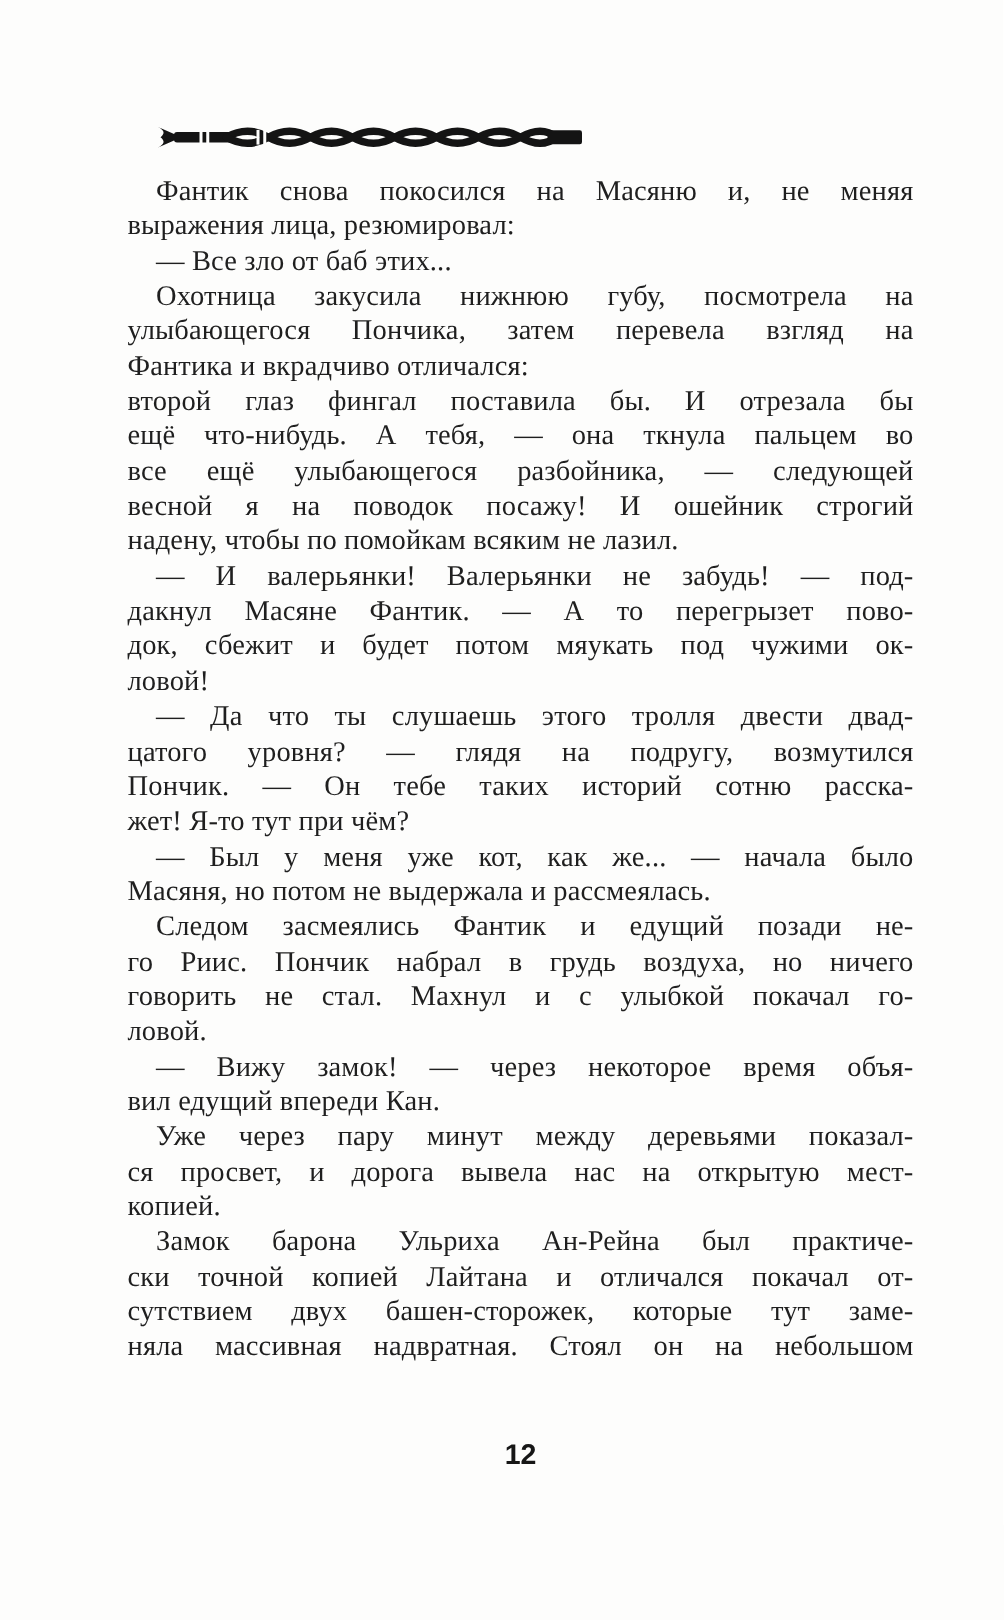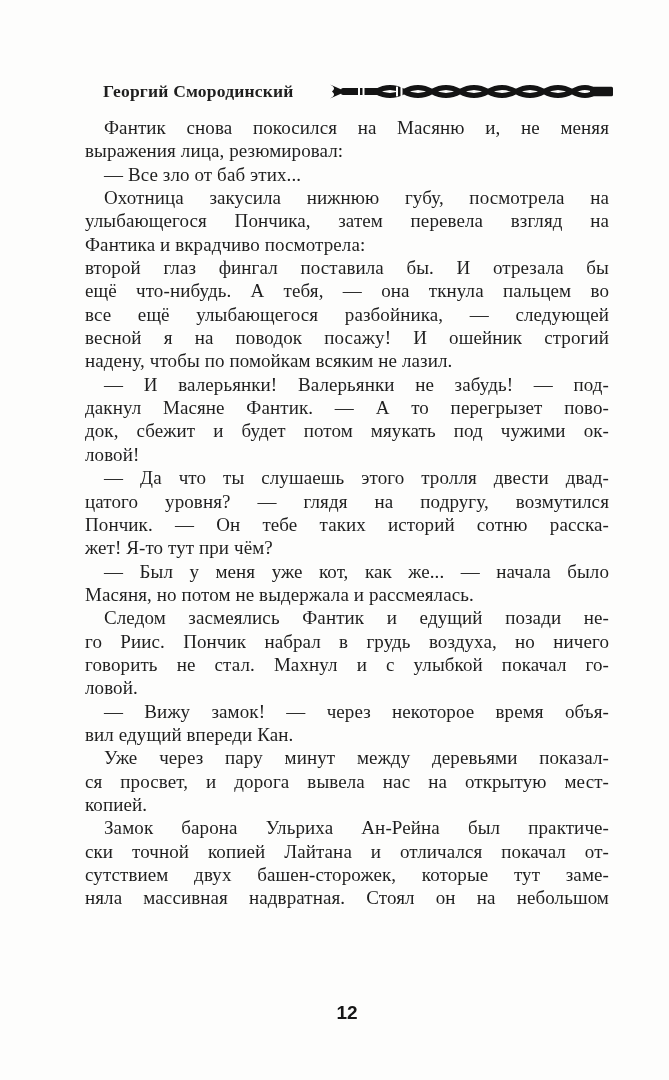--- a/index.html
+++ b/index.html
@@ -42,36 +42,35 @@
   .line {
     text-align: justify;
     text-align-last: justify;
     white-space: normal;
   }
   .line.first { text-indent: 19px; }
   .line.lastline { text-align-last: left; }
   .folio {
     position: absolute;
     left: 85px;
-    top: 1002px;
+    top: 960px;
     width: 524px;
     text-align: center;
     font-family: "Liberation Sans", sans-serif;
     font-weight: bold;
     font-size: 19px;
     color: #161616;
   }
 </style>
 </head>
 <body>
 
 <div class="page">
 
   <div class="running-head">
-    <span class="author">Георгий Смородинский</span>
     <svg class="ornament" viewBox="0 0 285 17" aria-hidden="true">
       <path d="M18 8.5 L2 1.5 C7 4 7 6 4 8.5 C7 11 7 13 2 15.5 Z" fill="#141414"></path>
       <rect x="13" y="5" width="40" height="7" rx="2" fill="#141414"></rect>
       <path d="M48 8.5 Q62 0.5 76 8.5 T104 8.5 T132 8.5 T160 8.5 T188 8.5 T216 8.5 T244 8.5 T268 8.5" stroke="#141414" stroke-width="5" fill="none" stroke-linecap="round"></path>
       <path d="M48 8.5 Q62 16.5 76 8.5 T104 8.5 T132 8.5 T160 8.5 T188 8.5 T216 8.5 T244 8.5 T268 8.5" stroke="#141414" stroke-width="5" fill="none" stroke-linecap="round"></path>
       <rect x="30" y="4.4" width="2" height="8.2" fill="#fdfdfc"></rect>
       <rect x="34.5" y="4.4" width="2" height="8.2" fill="#fdfdfc"></rect>
       <rect x="68" y="3.6" width="2" height="9.8" fill="#fdfdfc"></rect>
       <rect x="72.5" y="3.6" width="2" height="9.8" fill="#fdfdfc"></rect>
       <rect x="262" y="3.8" width="23" height="9.4" rx="1.5" fill="#141414"></rect>
@@ -82,21 +81,21 @@
       <div class="para">
         <div class="line first">Фантик снова покосился на Масяню и, не меняя</div>
         <div class="line lastline">выражения лица, резюмировал:</div>
       </div>
       <div class="para">
         <div class="line first lastline">— Все зло от баб этих...</div>
       </div>
       <div class="para">
         <div class="line first">Охотница закусила нижнюю губу, посмотрела на</div>
         <div class="line">улыбающегося Пончика, затем перевела взгляд на</div>
-        <div class="line lastline">Фантика и вкрадчиво посмотрела:</div>
+        <div class="line lastline">Фантика и вкрадчиво отличался:</div>
       </div>
       <div class="para">
         <div class="line">второй глаз фингал поставила бы. И отрезала бы</div>
         <div class="line">ещё что-нибудь. А тебя, — она ткнула пальцем во</div>
         <div class="line">все ещё улыбающегося разбойника, — следующей</div>
         <div class="line">весной я на поводок посажу! И ошейник строгий</div>
         <div class="line lastline">надену, чтобы по помойкам всяким не лазил.</div>
       </div>
       <div class="para">
         <div class="line first">— И валерьянки! Валерьянки не забудь! — под-</div>

